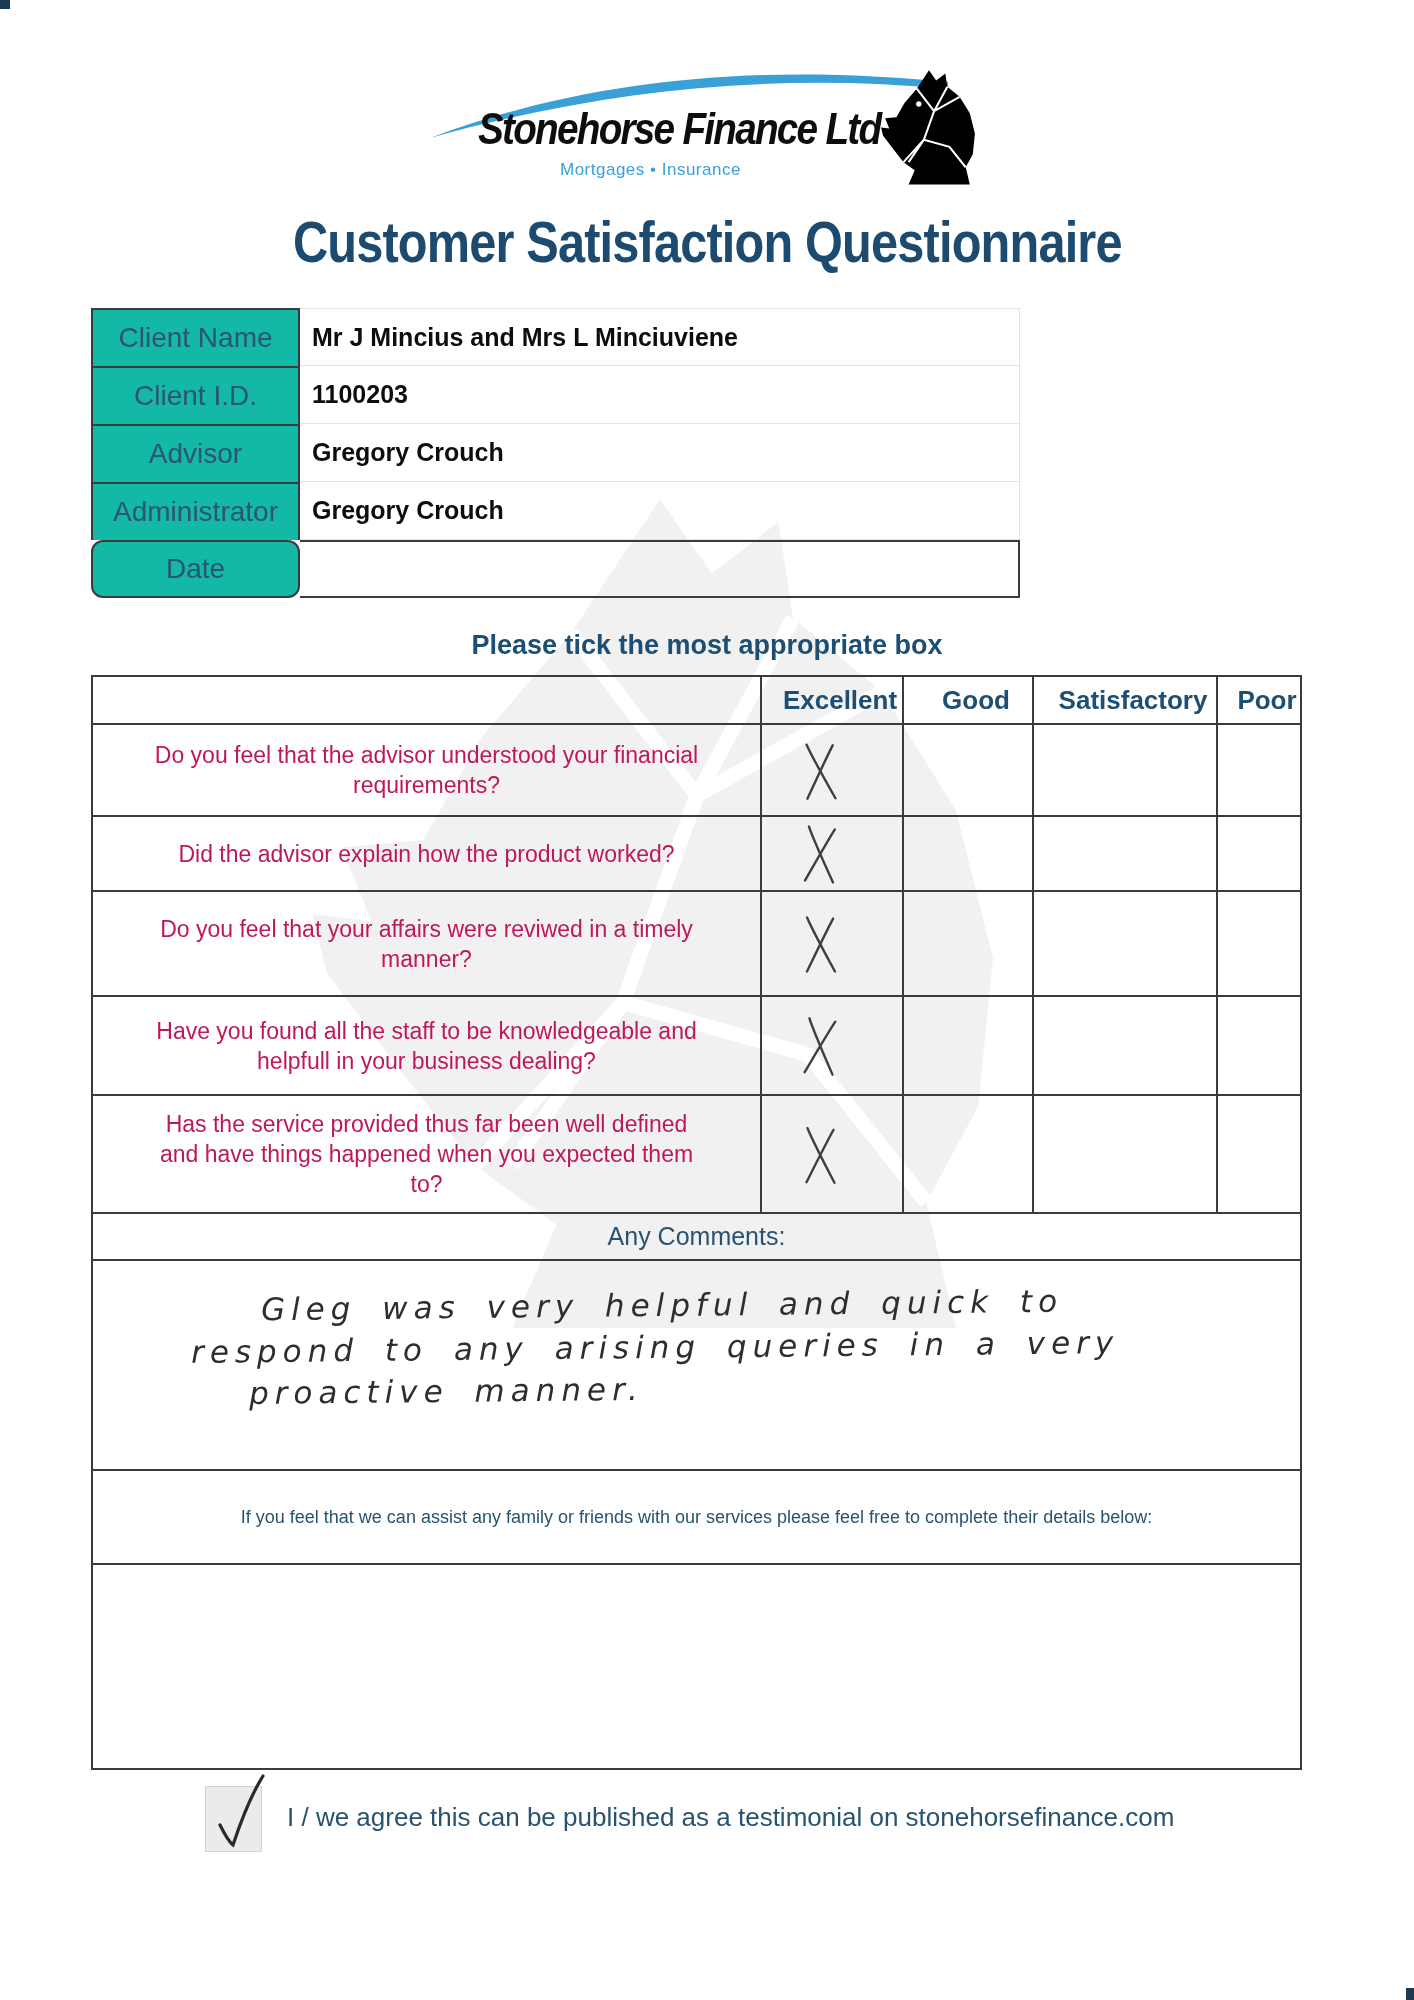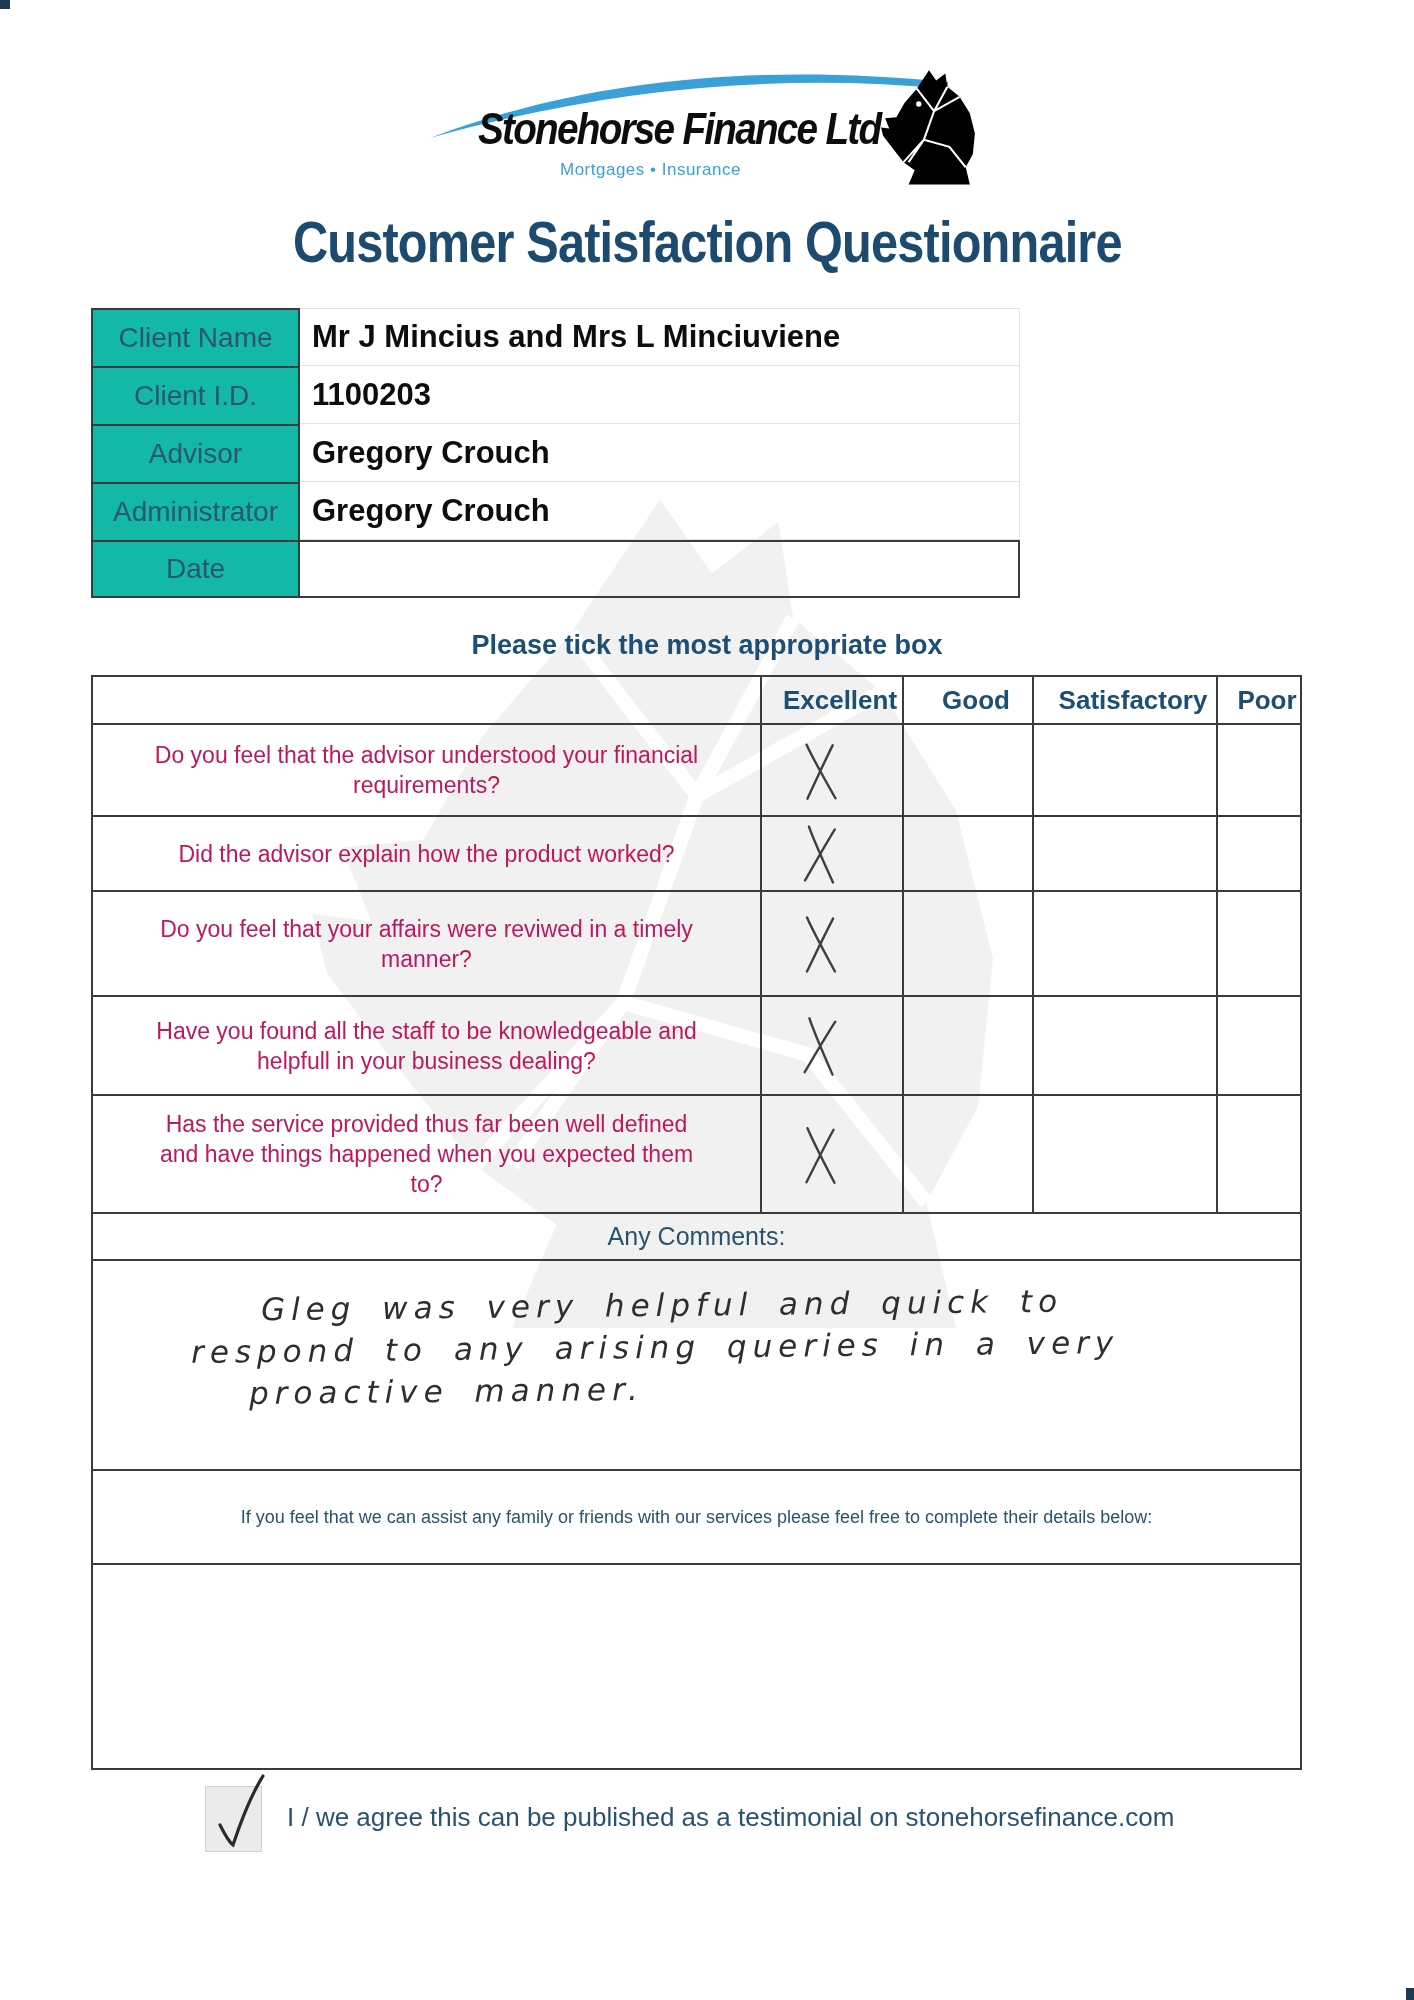--- a/index.html
+++ b/index.html
@@ -36,24 +36,24 @@
   }
 
   
   .client-table{position:absolute;left:91px;top:308px;width:929px;}
   .client-row{display:flex;height:58px;}
   .client-label{
     width:209px;box-sizing:border-box;border:2px solid #3b3b3b;border-bottom:none;
     display:flex;align-items:center;justify-content:center;
     font-size:28px;color:#2b5572;background:#14b8a6;position:relative;z-index:2;
   }
-  .client-row:last-child .client-label{border-bottom:2px solid #3b3b3b;}
+  .client-row:last-child .client-label{border-bottom:2px solid #3b3b3b;border-radius:12px;}
   .client-value{
     flex:1;box-sizing:border-box;display:flex;align-items:center;padding-left:12px;
-    font-size:31px;font-weight:bold;color:#0d0d0d;
+    font-size:25px;font-weight:bold;color:#0d0d0d;
     border-bottom:1px solid #e4e4e4;border-right:1px solid #e4e4e4;
   }
   .client-row:first-child .client-value{border-top:1px solid #e4e4e4;}
   .client-row.date-row .client-value{
     border-top:2px solid #3b3b3b;border-bottom:2px solid #3b3b3b;border-right:2px solid #3b3b3b;
   }
 
   
   .tick-instruction{
     position:absolute;left:0;top:630px;width:100%;text-align:center;

